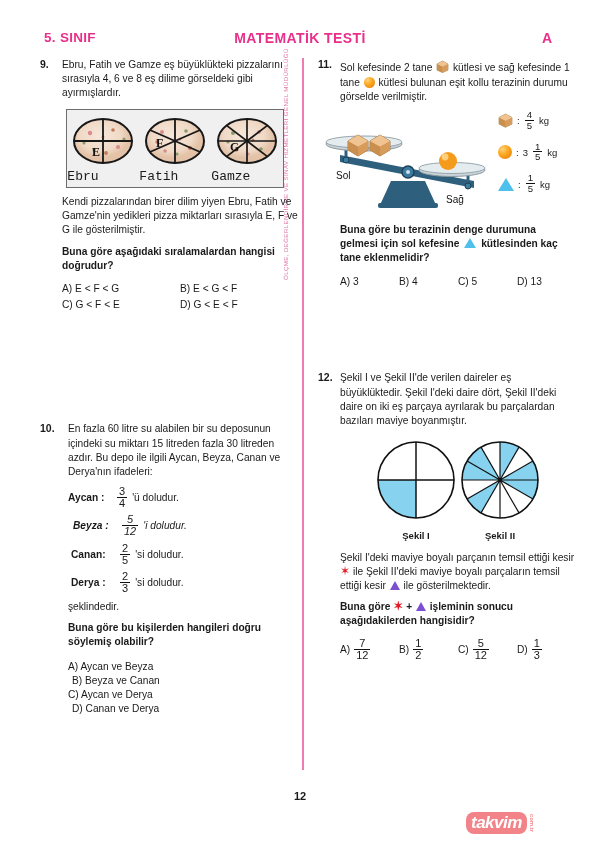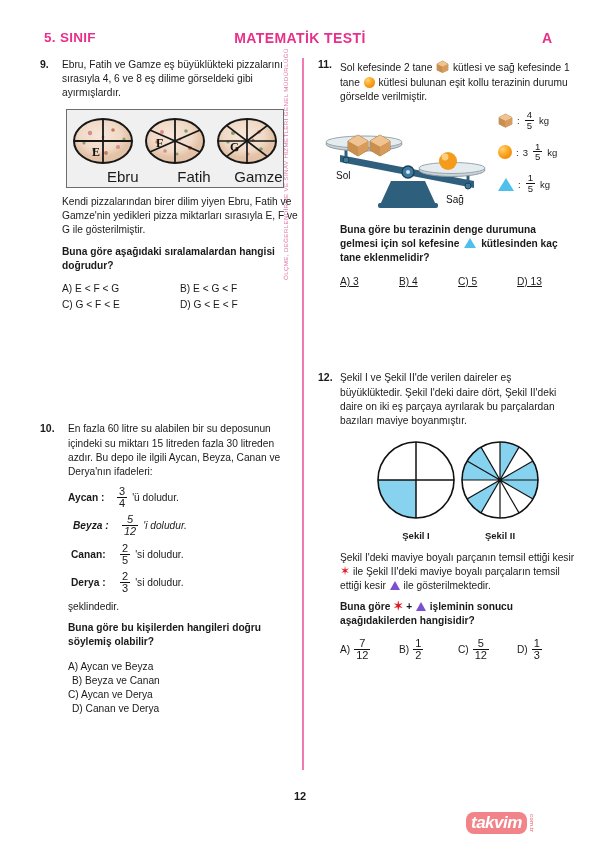--- a/index.html
+++ b/index.html
@@ -34,38 +34,38 @@
   .qnum{position:absolute;left:0;top:0;font-weight:700;font-size:10.5px;}
   .qbody{margin-left:22px;font-size:10.2px;line-height:14.2px;text-align:left;}
   .bold{font-weight:700;}
   .stem{margin-top:7px;font-weight:700;font-size:10.2px;line-height:14.2px;}
   .plain{margin-top:7px;font-size:10.2px;line-height:14.2px;}
 
   
   .opts-grid{margin-top:9px;display:grid;grid-template-columns:1fr 1fr;row-gap:2px;font-size:10.2px;}
   .opts-list{margin-top:10px;font-size:10.2px;line-height:14px;}
   .opts-row{margin-top:10px;display:flex;font-size:10.2px;}
-  .opts-row>div{width:25%;text-decoration:underline;}
+  .opts-row>div{width:25%;}
   .opts-frac{margin-top:10px;display:flex;align-items:center;font-size:10.2px;}
   .opts-frac>div{width:25%;display:flex;align-items:center;gap:3px;}
 
   
   .frac{display:inline-flex;flex-direction:column;align-items:center;vertical-align:middle;
         line-height:1.02;font-size:9.6px;margin:0 1px;position:relative;top:-0.5px;}
   .frac .num{padding:0 2px;}
   .frac .den{padding:0 2px;border-top:1.1px solid #111;}
   .frac-lg{font-size:11px;}
 
   
   .pizzabox{margin-top:8px;margin-left:4px;width:216px;border:1.3px solid #6d6d6d;background:#f0f0f0;
             padding:7px 0 3px 0;}
   .pizzarow{display:flex;justify-content:space-around;align-items:center;}
   .pizza-wrap{text-align:center;}
   .pizzalabels{display:flex;justify-content:space-around;margin-top:1px;}
-  .pizzalabels span{width:33%;text-align:right;font-size:15px;}
+  .pizzalabels span{width:33%;text-align:left;font-size:13px;font-family:Liberation Mono, monospace;}
   .legrow{display:flex;align-items:center;gap:4px;margin-bottom:11px;font-size:9.5px;}
   .cube-ico{width:15px;height:15px;flex:none;}
   .ball-ico{width:14px;height:14px;border-radius:50%;flex:none;
       background:radial-gradient(circle at 33% 30%, #ffd27a 0%, #fba81e 42%, #e8760d 100%);}
   .tri-ico{width:0;height:0;border-left:8px solid transparent;border-right:8px solid transparent;
       border-bottom:13px solid #4fc0ec;flex:none;}
 
   
   .figrow{display:flex;justify-content:center;margin-top:10px;}
   .figcap{text-align:center;font-size:9.5px;font-weight:700;margin-top:3px;}

